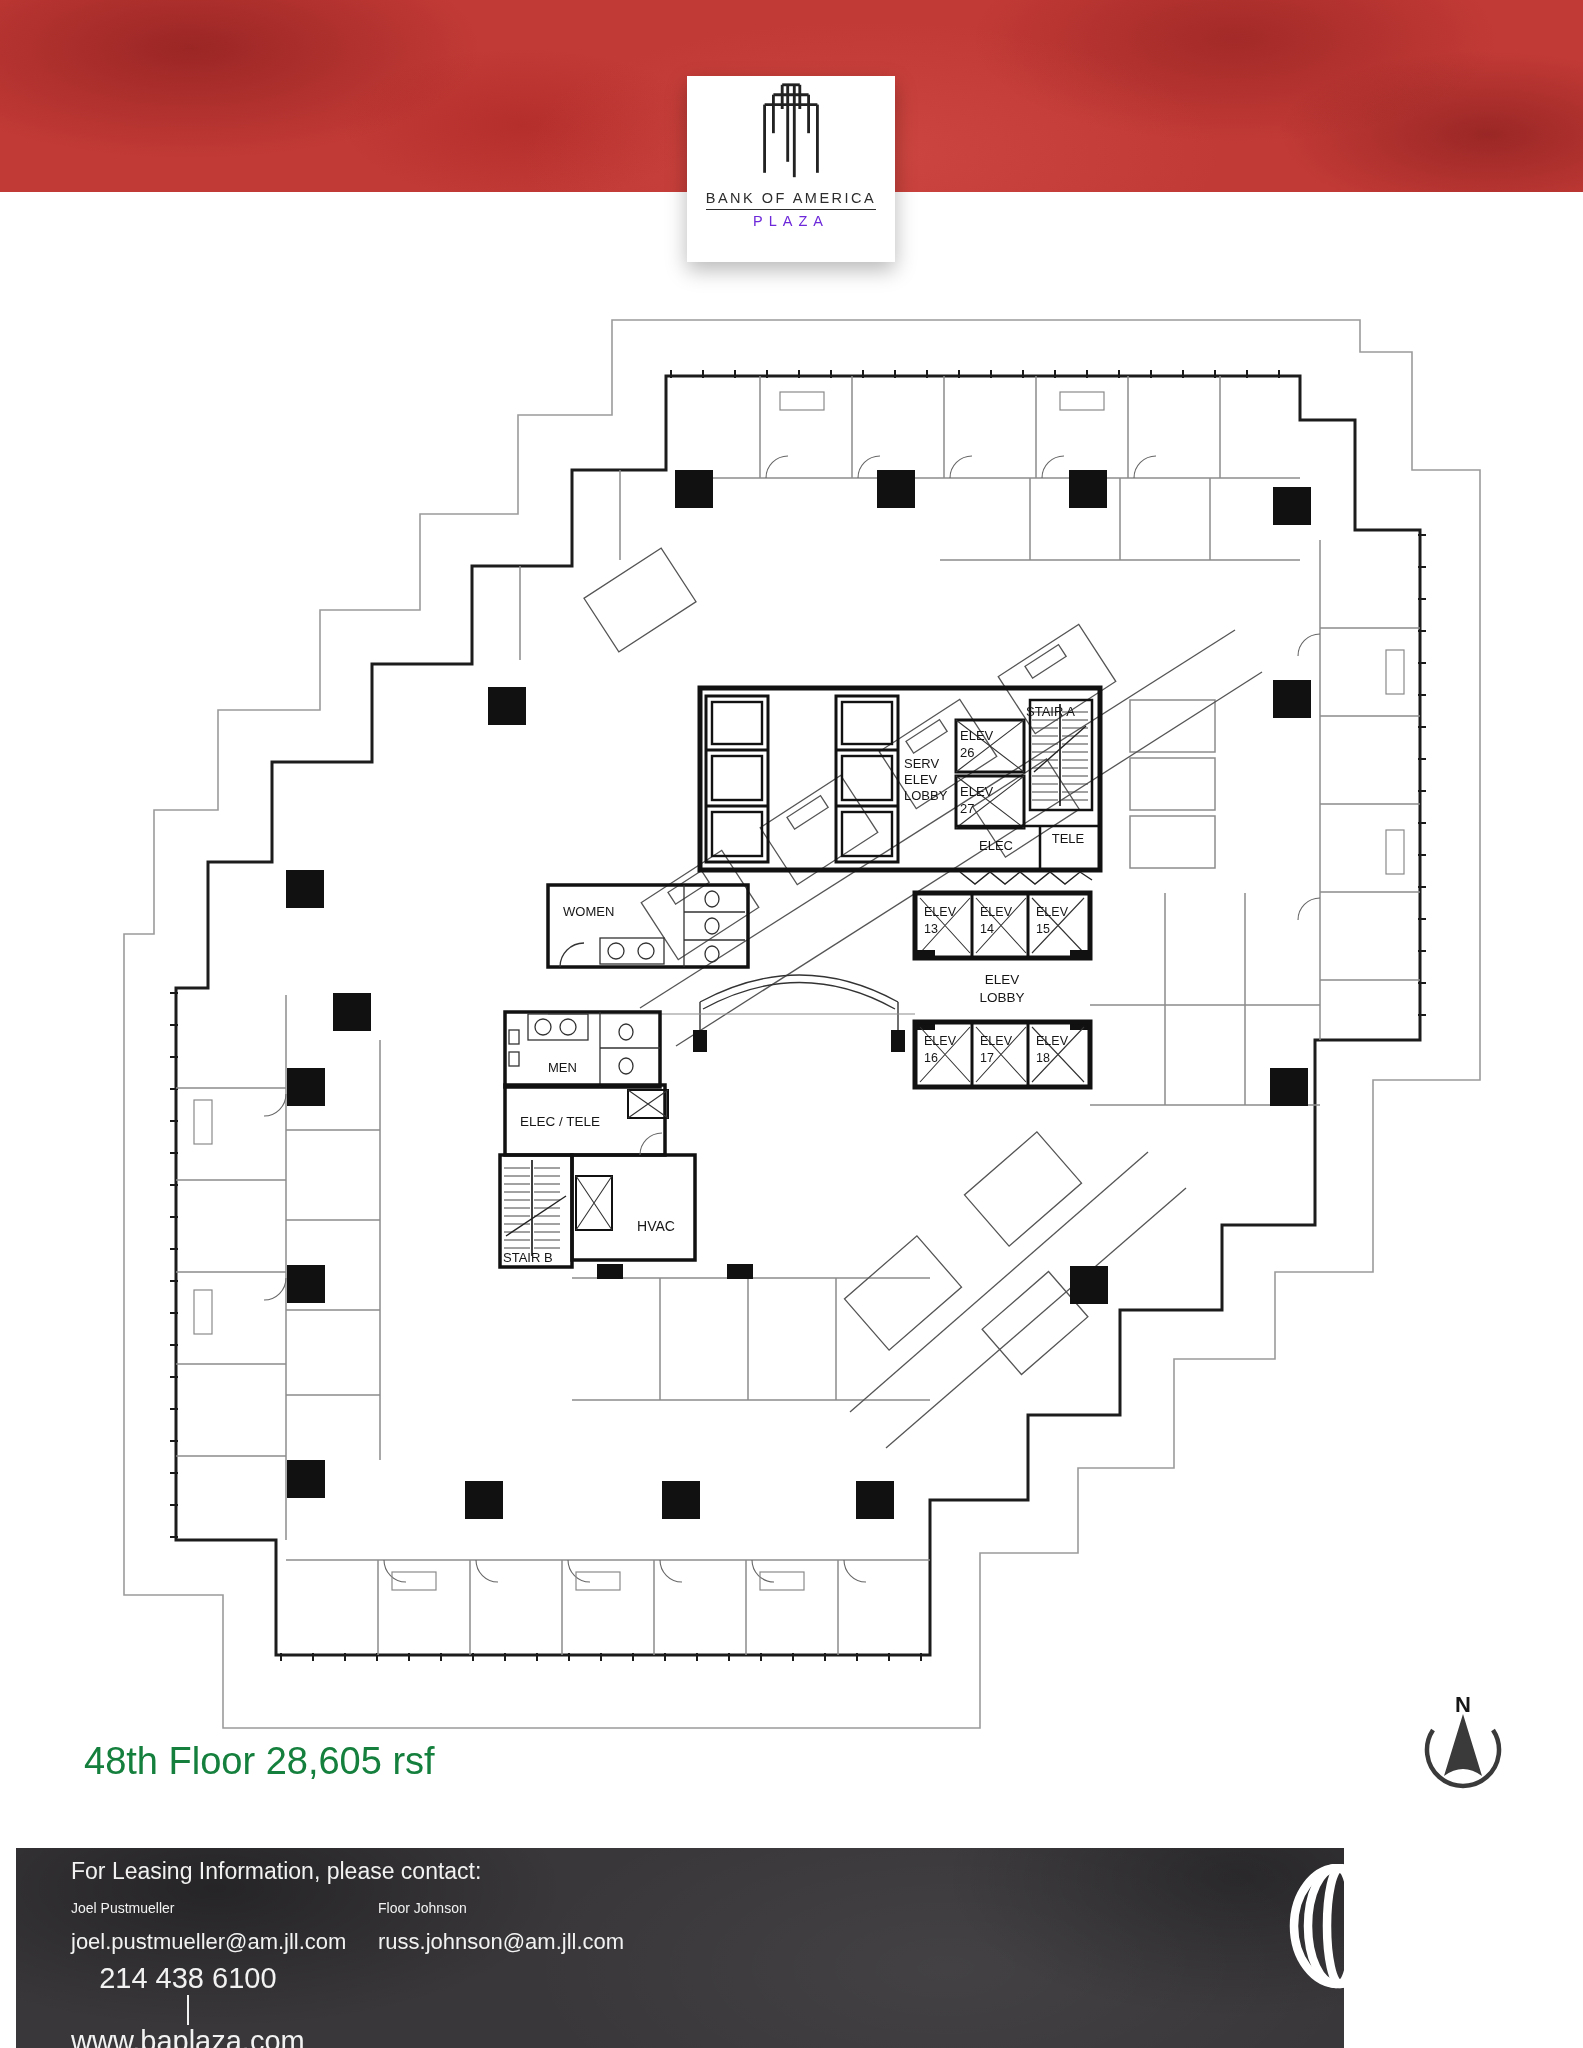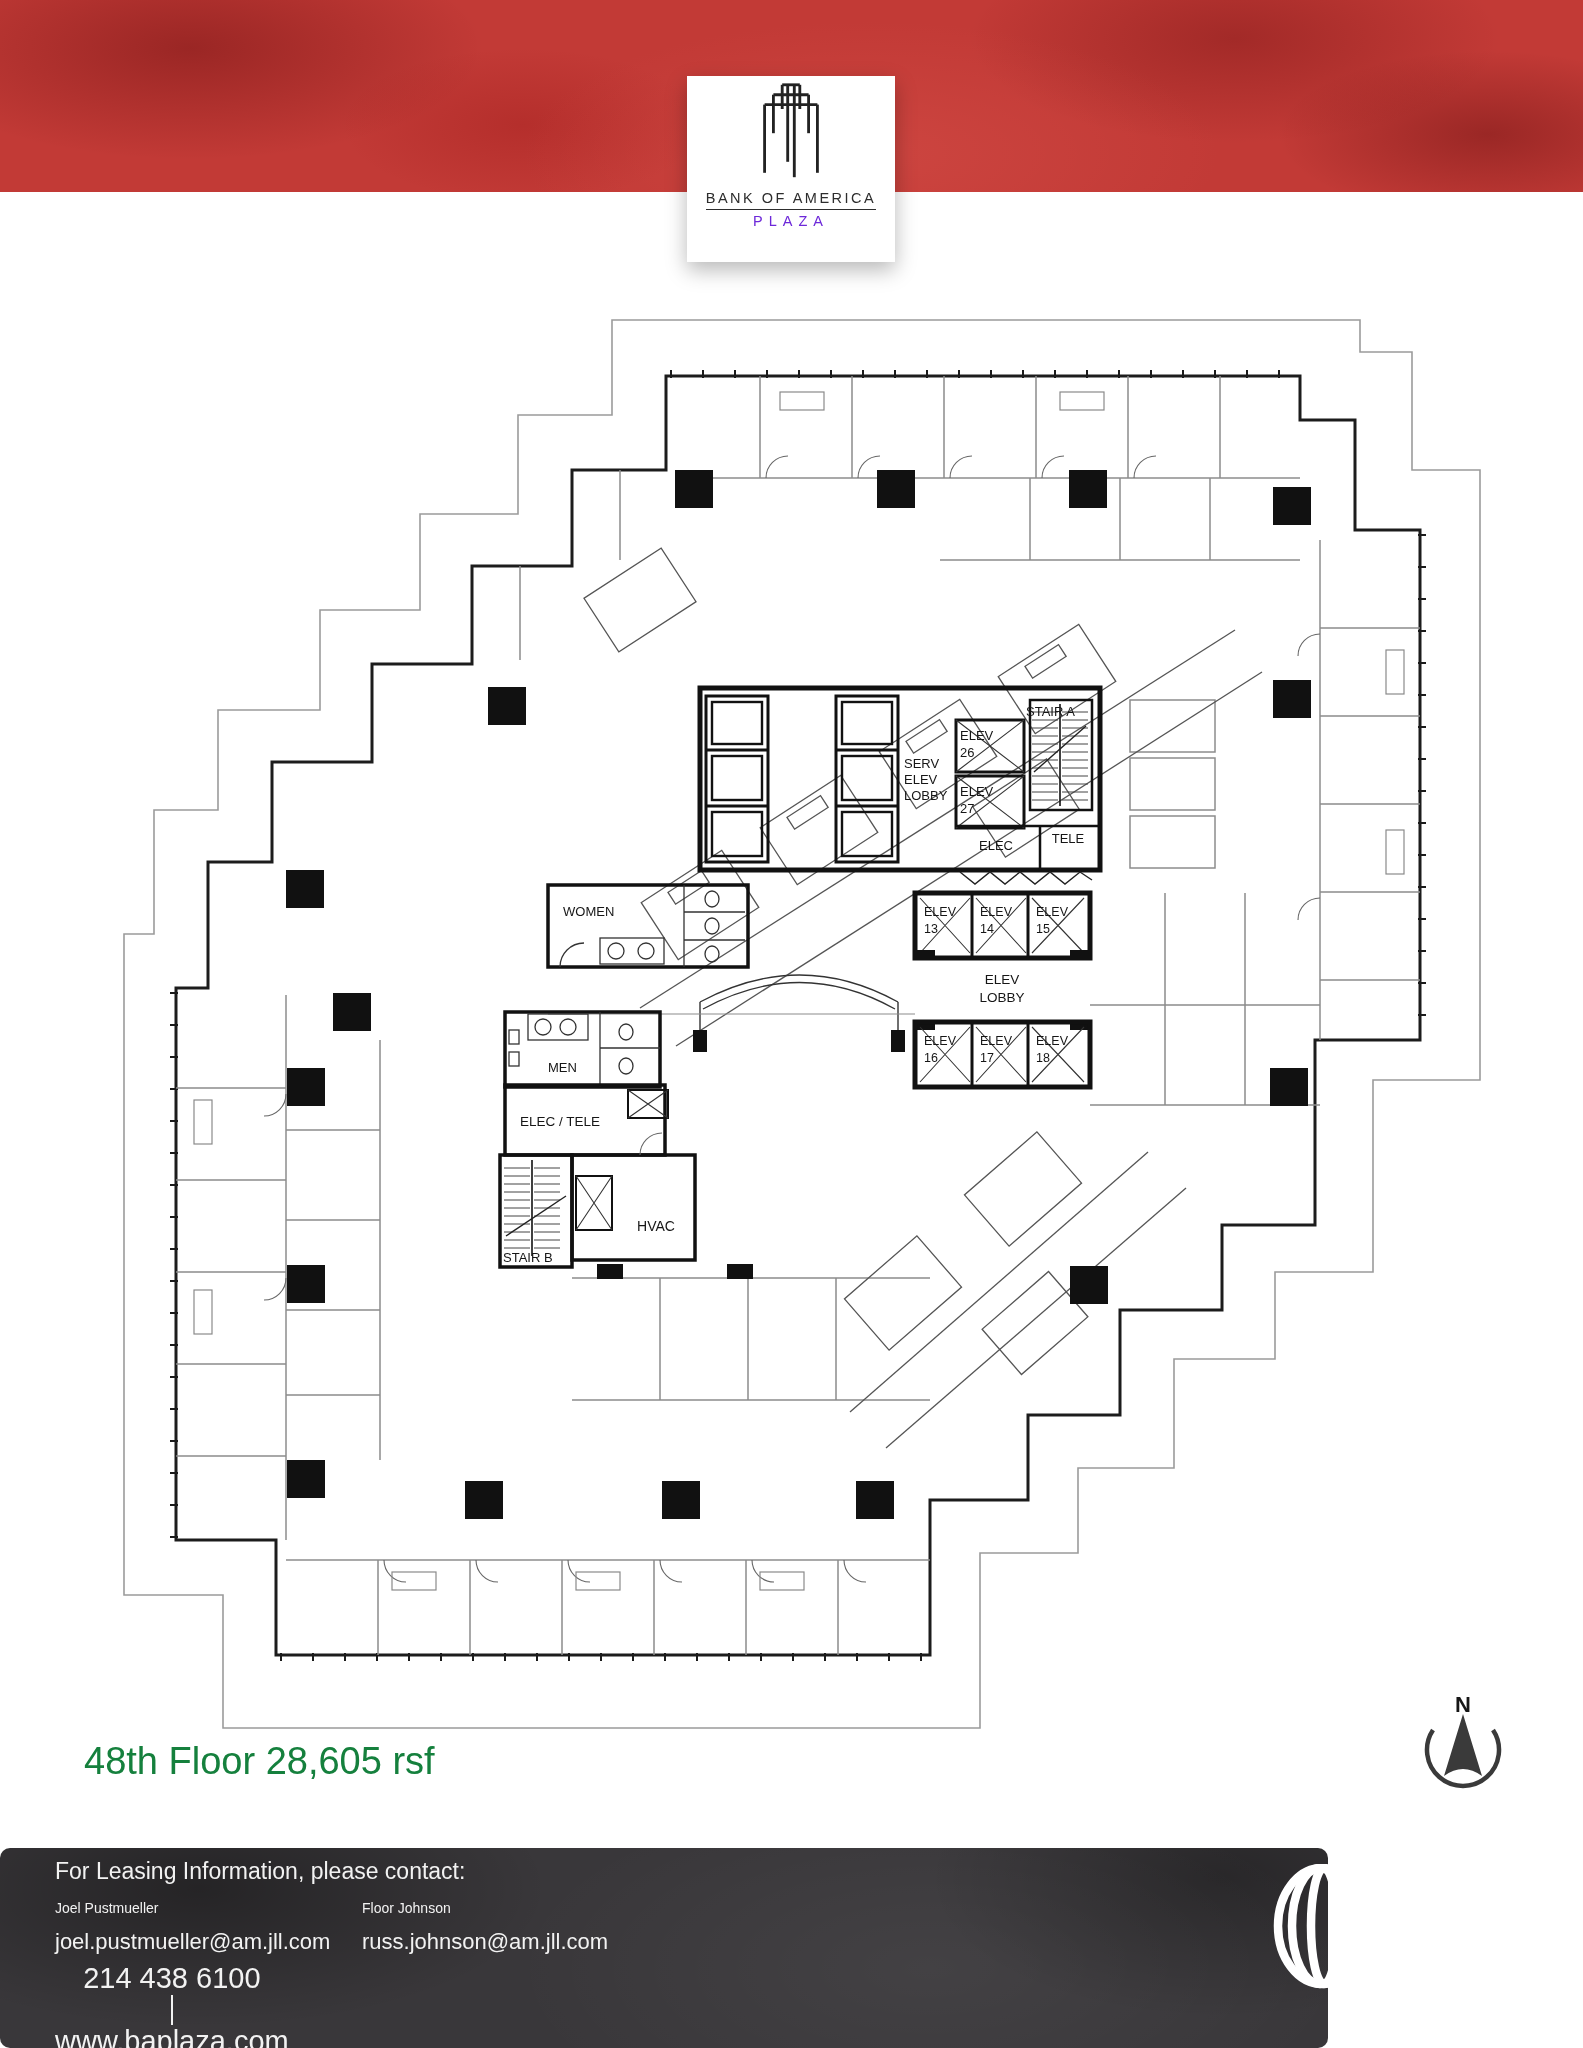--- a/index.html
+++ b/index.html
@@ -17,26 +17,26 @@
   
   .logo-card{position:absolute;left:687px;top:57px;width:208px;height:186px;background:#fff;
     box-shadow:0 8px 20px rgba(0,0,0,.28);display:flex;flex-direction:column;
     align-items:center;justify-content:flex-start;margin-top:19px;}
   .logo-card .brand1{margin-top:4px;font-size:14.5px;letter-spacing:2.5px;color:#2d2d2d;
     border-bottom:1.5px solid #2d2d2d;padding-bottom:3px;white-space:nowrap;}
   .logo-card .brand2{font-size:14.5px;letter-spacing:6px;color:#6d28d9;margin-top:3px;}
   
   .floor-title{position:absolute;left:84px;top:1740px;font-size:38px;color:#15803d;}
   
-  .footer{position:absolute;left:0;top:1848px;width:1328px;height:200px;color:#f2f2f2;
+  .footer{position:absolute;left:16px;top:1848px;width:1328px;height:200px;color:#f2f2f2;
     background:
       radial-gradient(ellipse 500px 200px at 15% 20%, rgba(0,0,0,.35), transparent 70%),
       radial-gradient(ellipse 600px 260px at 70% 60%, rgba(255,255,255,.05), transparent 70%),
       radial-gradient(ellipse 420px 200px at 92% 15%, rgba(0,0,0,.30), transparent 70%),
-      #39373a; border-radius: 10px;}
+      #39373a;}
   .footer .heading{position:absolute;left:55px;top:10px;font-size:23px;}
   .footer .c-name{position:absolute;font-size:14px;top:52px;}
   .footer .c-mail{position:absolute;font-size:22px;top:81px;}
   .footer .phone-row{position:absolute;left:55px;top:114px;font-size:29px;
     display:flex;align-items:center;flex-direction:column;}
   .footer .sep-bar{display:inline-block;width:2px;height:30px;background:#f2f2f2;
     margin:0 16px;}
   .jll{position:absolute;left:1272px;top:16px;display:flex;align-items:flex-start;}
   .jll-word{font-family:"Liberation Serif",serif;font-weight:bold;font-size:78px;
     line-height:70px;color:#fff;margin-left:14px;letter-spacing:2px;}

